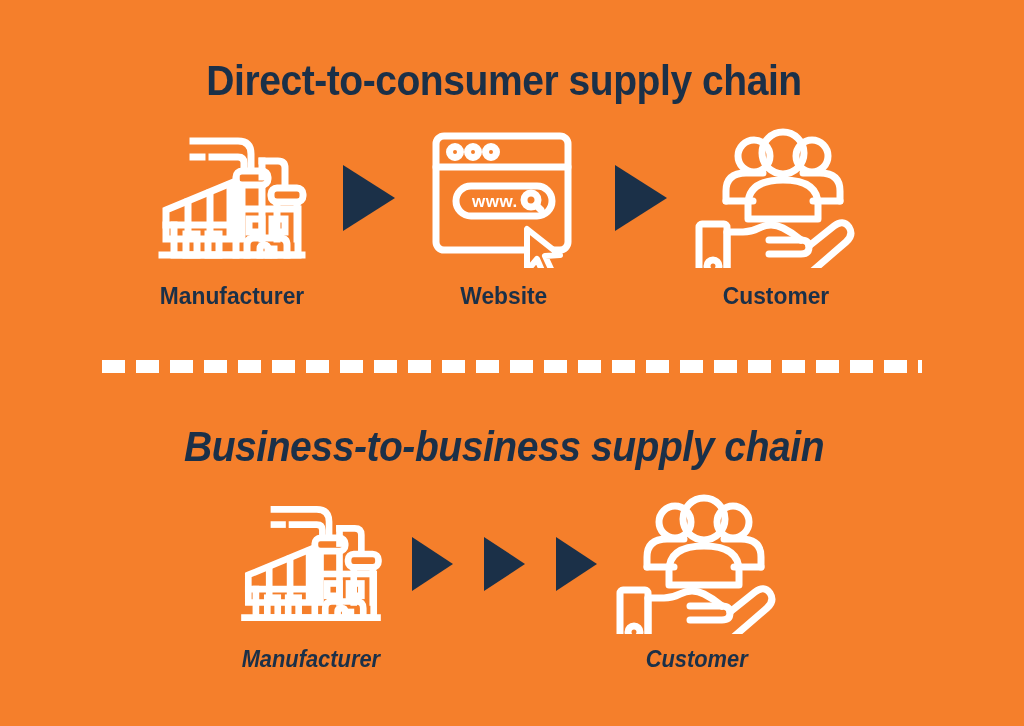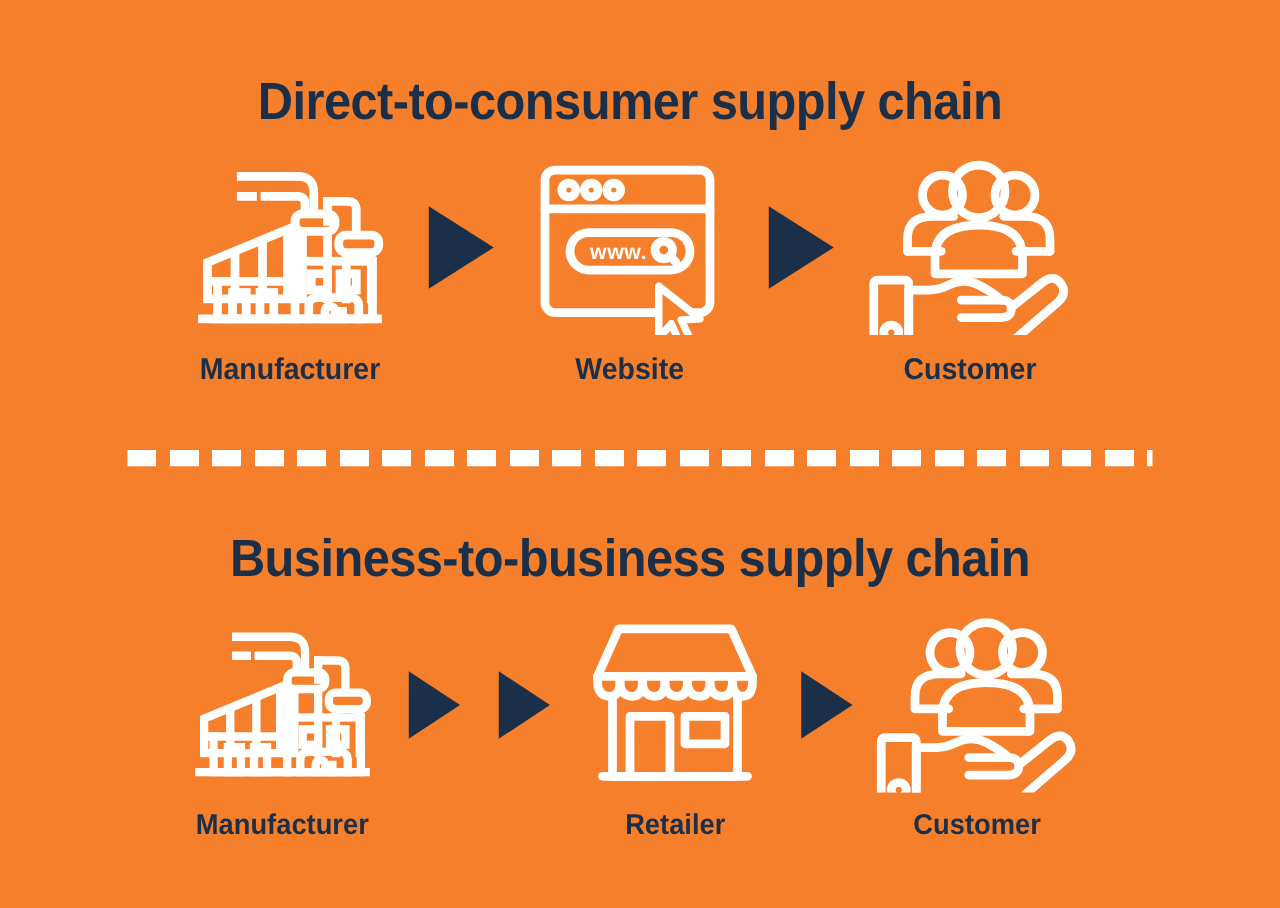--- a/index.html
+++ b/index.html
@@ -21,21 +21,21 @@
     background: #F57F2B;
   }
 
   
   .section {
     position: absolute;
     left: 0;
     width: 1008px;
   }
   #section-d2c { top: 0; height: 350px; }
-  #section-b2b { top: 396px; height: 330px; }
+  #section-b2b { top: 396px; height: 330px; font-style: italic; }
 
   .section-title {
     text-align: center;
     color: #1B3048;
     font-weight: 700;
     font-size: 42px;
     letter-spacing: -0.5px;
     line-height: 1;
     margin: 0;
     font-family: "Liberation Sans", sans-serif;
@@ -286,47 +286,20 @@
         </svg>
       </div>
 
 
       <div class="arrow">
         <svg width="48" height="58" viewBox="0 0 48 58">
           <polygon points="4,2 45,29 4,56" fill="#1B3048"></polygon>
         </svg>
       </div>
 
-      <div class="node">
-        <div class="icon-box">
-          <svg width="140" height="134" viewBox="0 0 140 134">
-            <g fill="none" stroke="#FFFFFF" stroke-width="7" stroke-linecap="round" stroke-linejoin="round">
-
-              <path d="M25 6 H115 L132 44 H8 Z"></path>
-
-              <path d="M8 44 V48 Q8 60 18 60 Q26 60 26 48 V44"></path>
-              <path d="M26 44 V48 Q26 60 36 60 Q44 60 44 48 V44"></path>
-              <path d="M44 44 V48 Q44 60 54 60 Q62 60 62 48 V44"></path>
-              <path d="M62 44 V48 Q62 60 72 60 Q80 60 80 48 V44"></path>
-              <path d="M80 44 V48 Q80 60 90 60 Q98 60 98 48 V44"></path>
-              <path d="M98 44 V48 Q98 60 108 60 Q116 60 116 48 V44"></path>
-              <path d="M116 44 V48 Q116 60 124 60 Q132 60 132 48 V44"></path>
-
-              <path d="M20 60 V124 H120 V60"></path>
-
-              <rect x="34" y="76" width="32" height="48"></rect>
-
-              <rect x="78" y="76" width="32" height="22"></rect>
-
-              <path d="M12 124 H128"></path>
-            </g>
-          </svg>
-        </div>
-        <div class="node-label">Retailer</div>
-      </div>
 
       <div class="arrow">
         <svg width="48" height="58" viewBox="0 0 48 58">
           <polygon points="4,2 45,29 4,56" fill="#1B3048"></polygon>
         </svg>
       </div>
 
       <div class="node">
         <div class="icon-box">
           <svg width="170" height="140" viewBox="0 0 170 140">

